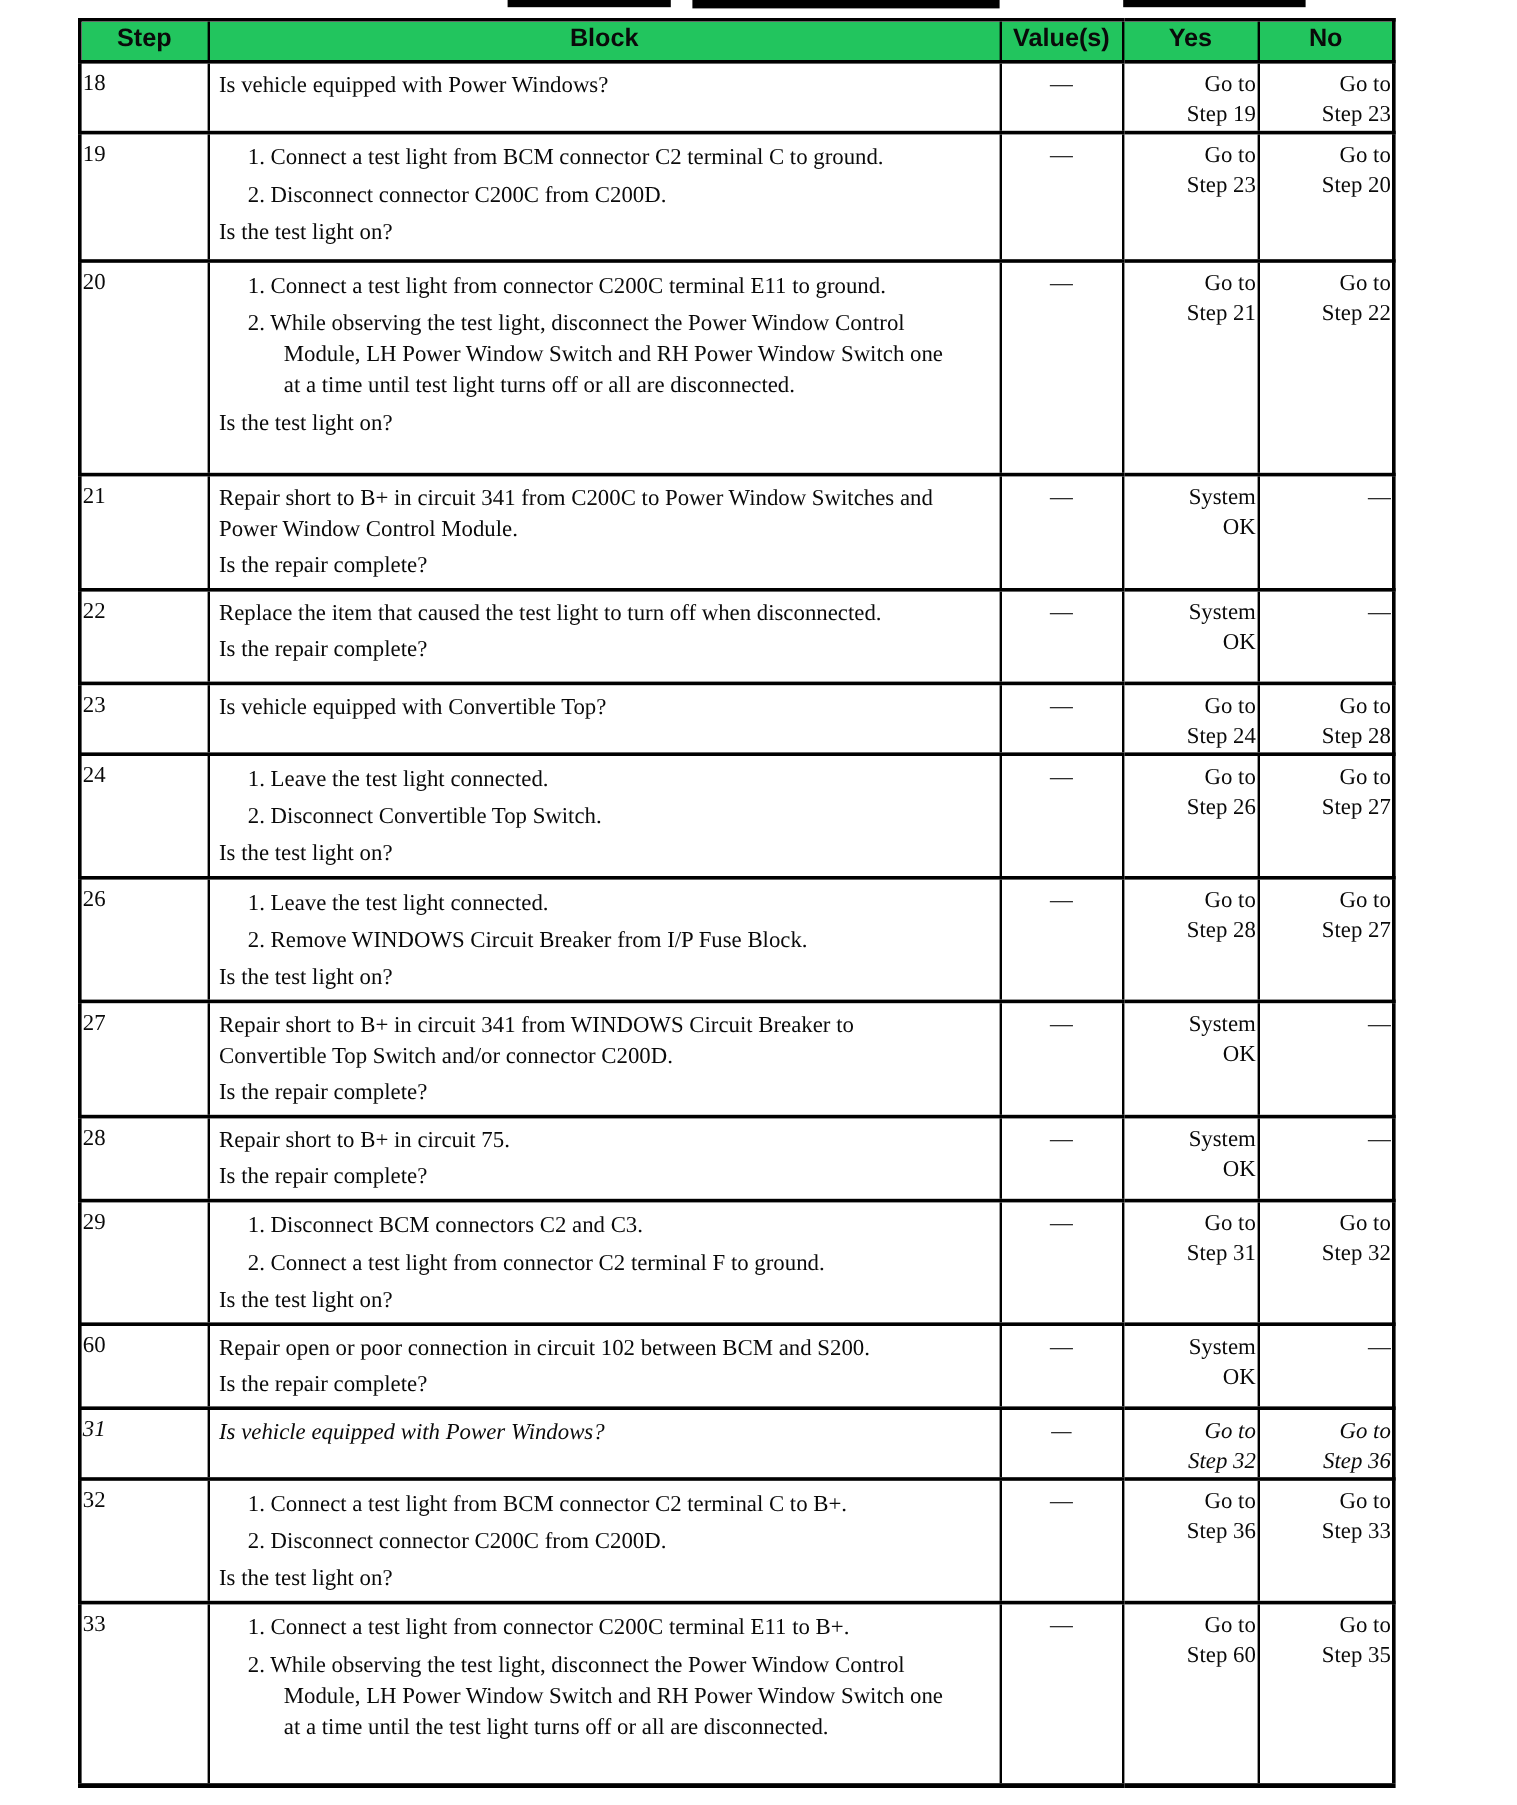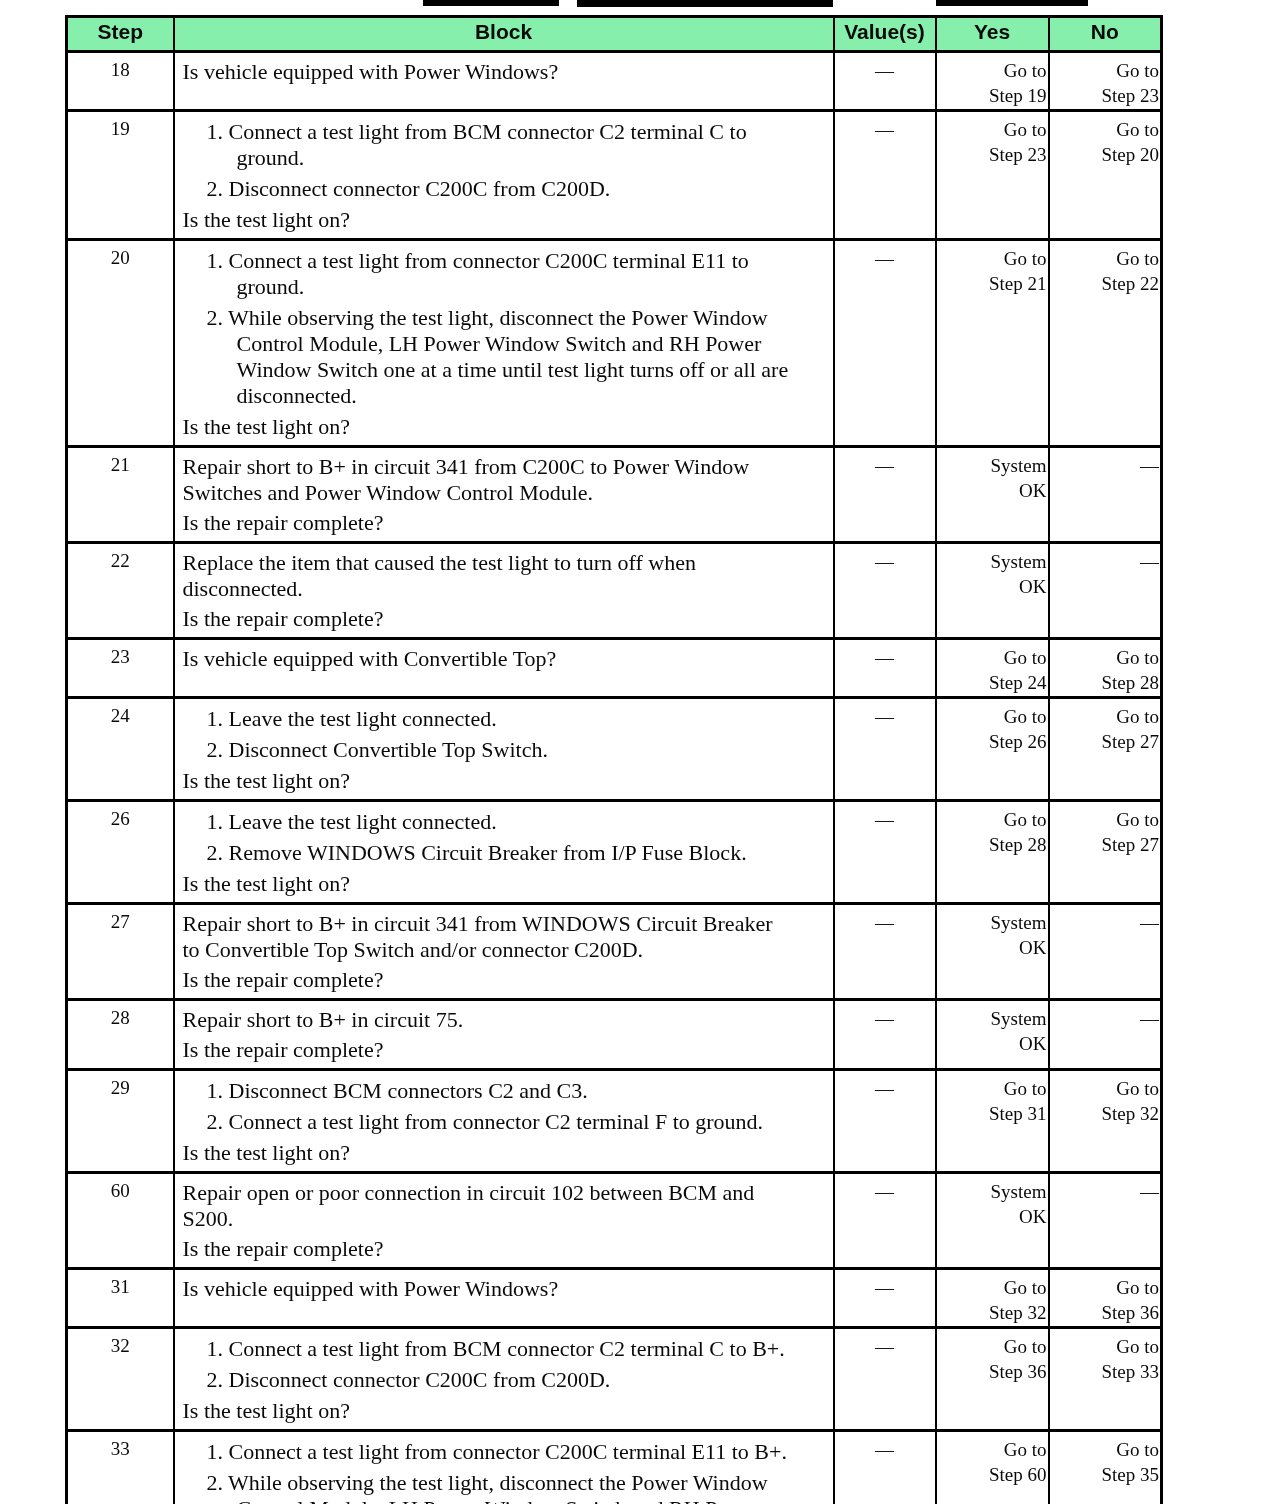--- a/index.html
+++ b/index.html
@@ -43,38 +43,37 @@
   #diag-table tr { page-break-inside: avoid; }
   #diag-table th {
     border-top-width: 3px;
     border-bottom-width: 3px;
     font-family: "Liberation Sans", "DejaVu Sans", sans-serif;
     font-weight: bold;
     font-size: 21px;
     text-align: center;
     height: 30px;
     padding: 2px 0 0 0;
-    background: #86efac;
+    background: #22c55e;
     margin-top: 18px;
   }
   #diag-table td { border-bottom-width: 3px; }
   #diag-table td:first-child,
   #diag-table th:first-child { border-left-width: 3px; }
   #diag-table td:last-child,
   #diag-table th:last-child { border-right-width: 3px; }
   #diag-table tr:last-child td { border-bottom-width: 4px; }
 
   td.step-cell {
-    text-align: center;
     font-size: 19px;
     padding-top: 6px;
     margin-left: 48px;
   }
   td.action-cell {
-    font-size: 22px;
+    font-size: 19px;
     line-height: 26px;
     padding: 5px 42px 5px 8px;
     margin-left: 37px;
   }
   .action-text { margin: 1px 0 2px 0; }
   .action-item {
     padding-left: 54px;
     text-indent: -30px;
     margin: 2px 0 5px 0;
   }
@@ -300,21 +299,21 @@
           </td>
           <td class="values-cell">—</td>
           <td class="yn-cell">
             <div>System</div>
             <div>OK</div>
           </td>
           <td class="yn-cell">
             <div>—</div>
           </td>
         </tr>
-        <tr style="height: 54px;">
+        <tr style="height: 54px; font-style: italic;">
           <td class="step-cell">31</td>
           <td class="action-cell">
             <div class="action-text">Is vehicle equipped with Power Windows?</div>
           </td>
           <td class="values-cell">—</td>
           <td class="yn-cell">
             <div>Go to</div>
             <div>Step 32</div>
           </td>
           <td class="yn-cell">

